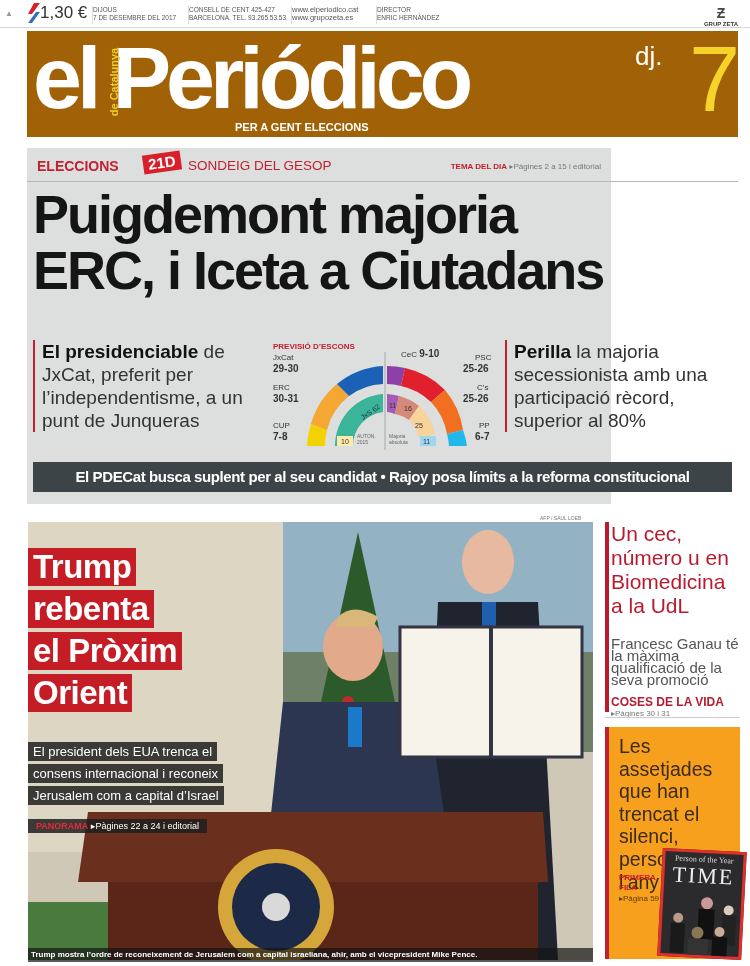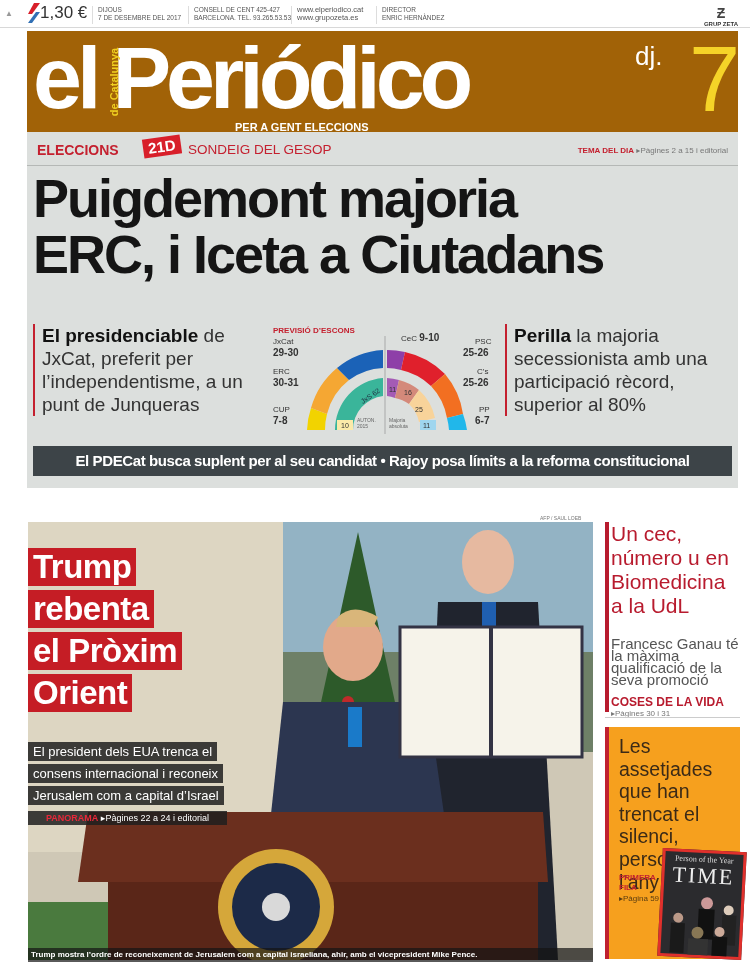--- a/index.html
+++ b/index.html
@@ -1,50 +1,50 @@
 <!DOCTYPE html>
 <html><head>
 <meta charset="utf-8">
 <style>
   *{box-sizing:border-box;margin:0;padding:0}
   body{width:750px;height:966px;background:#fff;font-family:"Liberation Sans",sans-serif;position:relative;overflow:hidden;color:#1a1a1a}
   .topbar{position:absolute;left:0;top:0;width:750px;height:28px;border-bottom:1px solid #d8d8d8;}
   .topbar .tri{position:absolute;left:5px;top:9px;font-size:8px;color:#999}
   .topbar .price{position:absolute;left:28px;top:3px;display:flex;align-items:flex-start;gap:0;font-size:17px;color:#333}
   .topbar .price .logo-mark{width:12px;height:20px;position:relative}
-  .topbar .cell{position:absolute;top:6px;font-size:6.5px;line-height:8px;color:#555;text-transform:uppercase;border-left:1px solid #ddd;padding-left:5px;height:18px}
+  .topbar .cell{position:absolute;top:6px;font-size:6.5px;line-height:8px;color:#555;text-transform:uppercase;border-left:1px solid #ddd;height:18px}
   .topbar .cell.lower{text-transform:none;font-size:7.5px}
   .topbar .zeta{position:absolute;right:12px;top:5px;font-size:6px;font-weight:bold;color:#333;text-align:center}
   .masthead{position:absolute;left:27px;top:31px;width:711px;height:106px;background:#a16207;}
   .masthead .title{position:absolute;left:6px;top:-4px;font-size:88px;font-weight:bold;color:#fff;letter-spacing:-5px;font-family:"Liberation Sans",sans-serif}
   .masthead .title .el{display:inline-block}
   .masthead .vert{position:absolute;left:79px;top:13px;width:13px;height:80px;}
   .masthead .vert span{position:absolute;left:-32px;top:32px;transform:rotate(-90deg);font-size:11px;font-weight:bold;color:#f0d020;white-space:nowrap;width:80px;text-align:center}
   .masthead .tagline{position:absolute;left:208px;top:90px;font-size:11px;font-weight:bold;color:#fff}
   .masthead .dj{position:absolute;left:608px;top:10px;font-size:26px;color:#fff}
   .masthead .day{position:absolute;left:662px;top:-4px;font-size:92px;color:#f5d328;font-weight:normal}
-  .elect{position:absolute;left:27px;top:132px;width:711px;height:356px;background:#dcdfdd;}
+  .elect{position:absolute;left:27px;top:148px;width:584px;height:356px;background:#dcdfdd;}
   .elect .kicker{position:absolute;left:10px;top:10px;font-size:14px;font-weight:bold;color:#c4202f}
   .elect .badge{position:absolute;left:116px;top:5px;background:#d81f2a;color:#fff;font-weight:bold;font-size:15px;padding:1px 5px;transform:rotate(-8deg)}
   .elect .sondeig{position:absolute;left:161px;top:10px;font-size:13.5px;color:#c4202f}
   .elect .tema{position:absolute;right:10px;top:14px;font-size:8px;color:#777}
   .elect .tema b{color:#c4202f}
   .elect .rule{position:absolute;left:0;top:33px;width:711px;height:1px;background:#b5b8b6}
   .headline{position:absolute;left:6px;top:38px;font-size:54px;font-weight:bold;line-height:56px;letter-spacing:-2px;color:#151515}
   .sub{position:absolute;top:192px;width:230px;border-left:2px solid #c4202f;padding-left:7px;font-size:19px;line-height:23px;color:#333}
   .sub b{color:#111;font-weight:bold}
   .chart{position:absolute;left:240px;top:190px;width:240px;height:112px}
   .strap{position:absolute;left:6px;top:314px;width:699px;height:30px;background:#3d4448;color:#fff;font-weight:bold;font-size:15px;line-height:30px;text-align:center;letter-spacing:-0.4px}
   .photo{position:absolute;left:28px;top:522px;width:565px;height:438px;overflow:hidden;background:#c9c3b3}
   .credit{position:absolute;left:540px;top:515px;font-size:5px;color:#777}
   .trump-head{position:absolute;left:28px;top:548px}
   .trump-head .line{display:block;background:#c51d25;color:#fff;font-weight:bold;font-size:33px;line-height:38px;padding:0 5px;margin-bottom:4px;width:max-content;letter-spacing:-0.5px}
   .dek{position:absolute;left:28px;top:742px}
   .dek .line{display:block;background:rgba(30,30,30,.85);color:#fff;font-size:13px;line-height:19px;padding:0 5px;margin-bottom:3px;width:max-content}
-  .dek .ref{font-size:9px;background:rgba(30,30,30,.85);color:#fff;padding:2px 18px;width:max-content;margin-top:6px}
+  .dek .ref{font-size:9px;background:rgba(30,30,30,.85);color:#fff;padding:2px 8px;width:max-content;margin-top:14px}
   .dek .ref b{color:#e8283a}
   .caption{position:absolute;left:28px;top:948px;width:565px;height:14px;background:rgba(20,20,20,.7);color:#fff;font-size:8px;font-weight:bold;line-height:14px;padding-left:3px}
   .side1{position:absolute;left:605px;top:522px;width:135px;height:190px;border-left:4px solid #b81b2e;padding-left:2px}
   .side1 .h{font-size:21px;line-height:24px;color:#b81b2e}
   .side1 .d{font-size:15px;line-height:12px;color:#555;margin-top:20px}
   .side1 .k{font-size:12px;font-weight:bold;color:#b81b2e;margin-top:9px}
   .side1 .p{font-size:8px;color:#777}
   .side-rule{position:absolute;left:605px;top:717px;width:135px;height:1px;background:#ccc}
   .side2{position:absolute;left:605px;top:727px;width:135px;height:232px;background:#f6a01e;border-left:4px solid #c02030}
   .side2 .h{position:absolute;left:10px;top:8px;font-size:19.5px;line-height:22.6px;color:#3b2a17;width:125px}

